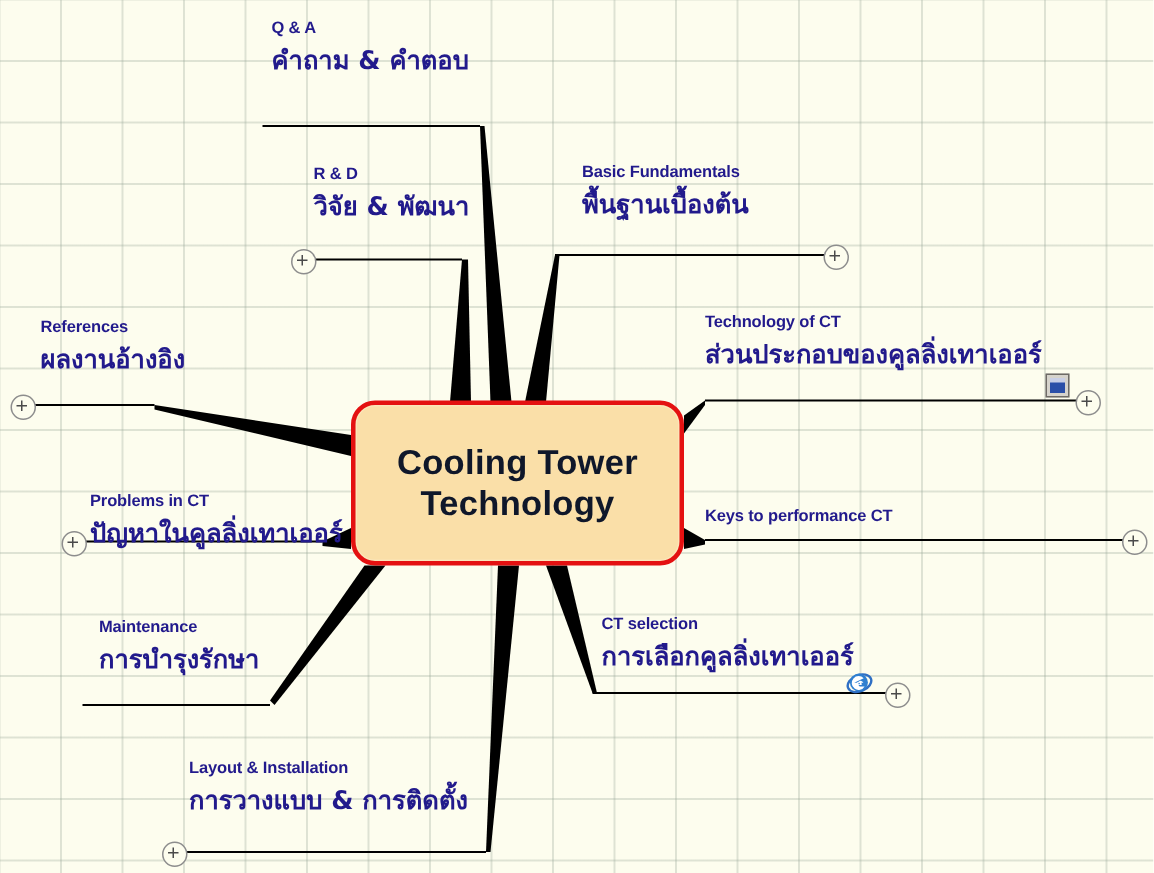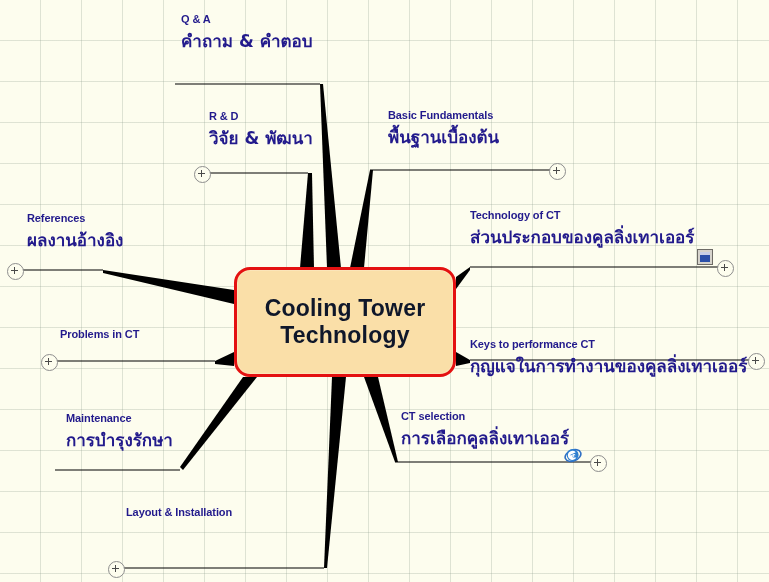--- a/index.html
+++ b/index.html
@@ -211,26 +211,26 @@
     <span class="en">Technology of CT</span>
     <span class="th">ส่วนประกอบของคูลลิ่งเทาเออร์</span>
   </div>
   <div class="attach-icon icon-doc" style="left:697px; top:249px;">
     <div class="inner"></div>
   </div>
   <div class="expand-btn" style="left:717px; top:260px;"></div>
 
   <div class="topic" style="left:60px; top:313px;margin-top:16px;">
     <span class="en">Problems in CT</span>
+    <span class="th">ปัญหาในคูลลิ่งเทาเออร์</span>
   </div>
   <div class="expand-btn" style="left:41px; top:354px;"></div>
 
   <div class="topic" style="left:470px; top:311px;margin-top:28px;">
     <span class="en">Keys to performance CT</span>
-    <span class="th">กุญแจในการทำงานของคูลลิ่งเทาเออร์</span>
   </div>
   <div class="expand-btn" style="left:748px; top:353px;"></div>
 
   <div class="topic" style="left:66px; top:413px;">
     <span class="en">Maintenance</span>
     <span class="th">การบำรุงรักษา</span>
   </div>
 
   <div class="topic" style="left:401px; top:411px;">
     <span class="en">CT selection</span>
@@ -239,16 +239,17 @@
   <svg class="attach-icon icon-ie" style="left:564px; top:446px;" viewBox="0 0 18 18">
     <ellipse cx="9" cy="9.5" rx="8.2" ry="5.4" transform="rotate(-22 9 9.5)" fill="none" stroke="#2f6fc4" stroke-width="1.6"></ellipse>
     <circle cx="8.6" cy="9" r="6" fill="#2f7fd0"></circle>
     <path d="M 11.8 6.2 A 4.6 4.6 0 1 0 12.4 11.6 L 9.2 11.6 A 1.9 1.9 0 1 1 11.6 9.2 L 5.5 9.2" fill="#ffffff" stroke="none"></path>
     <text x="8.6" y="12.6" font-size="9" font-weight="bold" fill="#ffffff" text-anchor="middle" font-family="'Liberation Serif', serif">e</text>
   </svg>
   <div class="expand-btn" style="left:590px; top:455px;"></div>
 
   <div class="topic" style="left:126px; top:507px;">
     <span class="en">Layout &amp; Installation</span>
+    <span class="th">การวางแบบ &amp; การติดตั้ง</span>
   </div>
   <div class="expand-btn" style="left:108px; top:561px;"></div>
 
 </div>
 
 </body></html>

